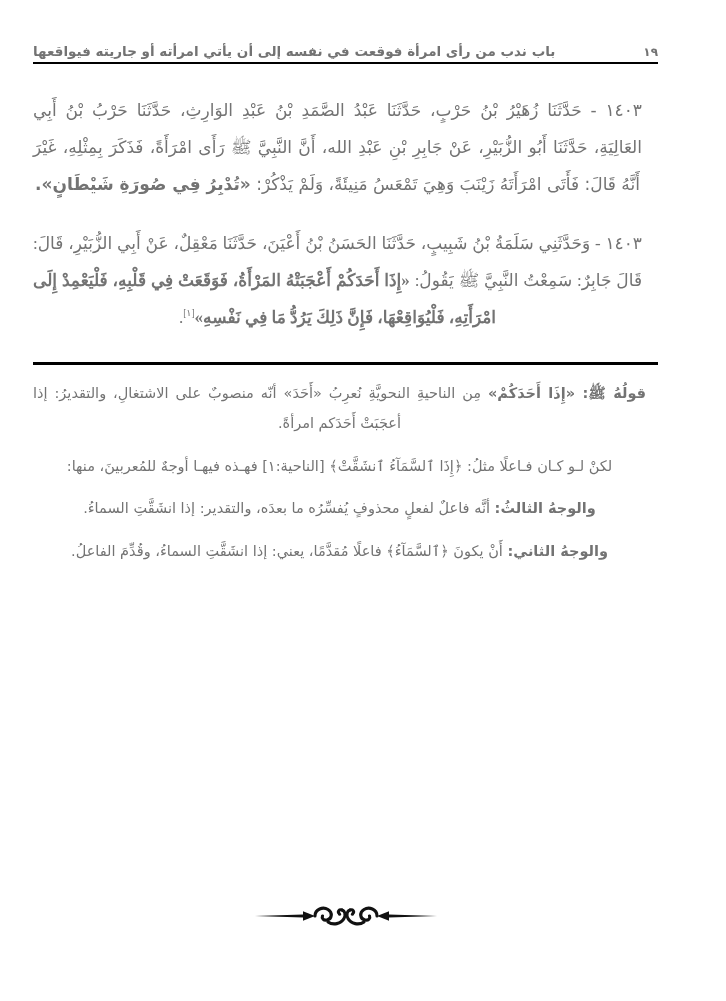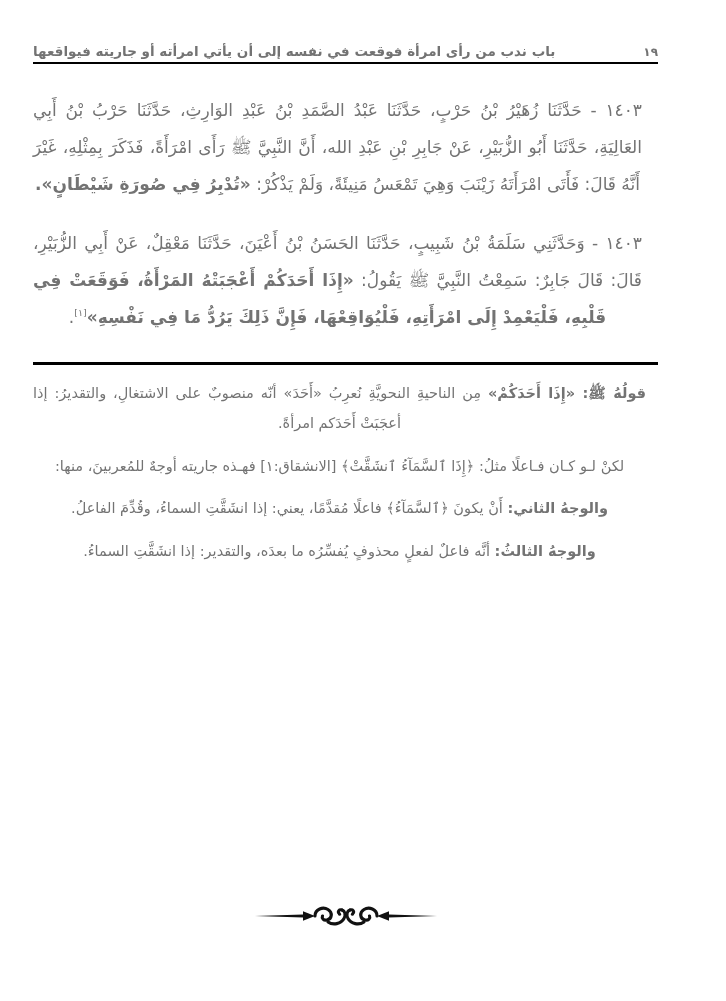--- a/index.html
+++ b/index.html
@@ -73,20 +73,21 @@
     direction: rtl;
     unicode-bidi: isolate;
   }
   .para.hadith {
     font-size: 17px;
     line-height: 2.18;
     margin-bottom: 16px;
   }
   .para.hadith-2 {
     margin-top: 22px;
+    font-family: Liberation Serif, serif;
   }
 
   .bold {
     font-weight: bold;
   }
 
   
   .fn-rule {
     margin: 26px 0 14px 0;
     height: 3px;
@@ -160,30 +161,30 @@
 
     <div class="fn-rule"></div>
 
     <div class="footnote">
 
       <p class="fn-para">
         <span class="bold">قولُهُ ﷺ: «إِذَا أَحَدَكُمْ»</span><span> مِن الناحيةِ النحويَّةِ نُعرِبُ «أَحَدَ» أنّه منصوبٌ على الاشتغالِ، والتقديرُ: إذا أعجَبَتْ أَحَدَكم امرأةً.</span>
       </p>
 
       <p class="fn-para">
-        <span class="quran">لكنْ لـو كـان فـاعلًا مثلُ: ﴿إِذَا ٱلسَّمَآءُ ٱنشَقَّتْ﴾ [الانشقاق:١] فهـذه جاريته أوجهٌ للمُعربينَ، منها:</span>
-      </p>
-
+        <span class="quran">لكنْ لـو كـان فـاعلًا مثلُ: ﴿إِذَا ٱلسَّمَآءُ ٱنشَقَّتْ﴾ [الناحية:١] فهـذه فيهـا أوجهٌ للمُعربينَ، منها:</span>
+      </p>
+
+
+      <p class="fn-para">
+        <span class="bold">والوجهُ الثالثُ:</span><span> أنَّه فاعلٌ لفعلٍ محذوفٍ يُفسِّرُه ما بعدَه، والتقدير: إذا انشَقَّتِ السماءُ.</span>
+      </p>
 
       <p class="fn-para">
         <span class="bold">والوجهُ الثاني:</span><span> أَنْ يكونَ ﴿ٱلسَّمَآءُ﴾ فاعلًا مُقدَّمًا، يعني: إذا انشَقَّتِ السماءُ، وقُدِّمَ الفاعلُ.</span>
-      </p>
-
-      <p class="fn-para">
-        <span class="bold">والوجهُ الثالثُ:</span><span> أنَّه فاعلٌ لفعلٍ محذوفٍ يُفسِّرُه ما بعدَه، والتقدير: إذا انشَقَّتِ السماءُ.</span>
       </p>
 
 
     </div>
   </div>
 
   <div class="ornament">
     <svg width="186" height="26" viewBox="0 0 186 26">
       <g fill="#111111" stroke="none">
 

